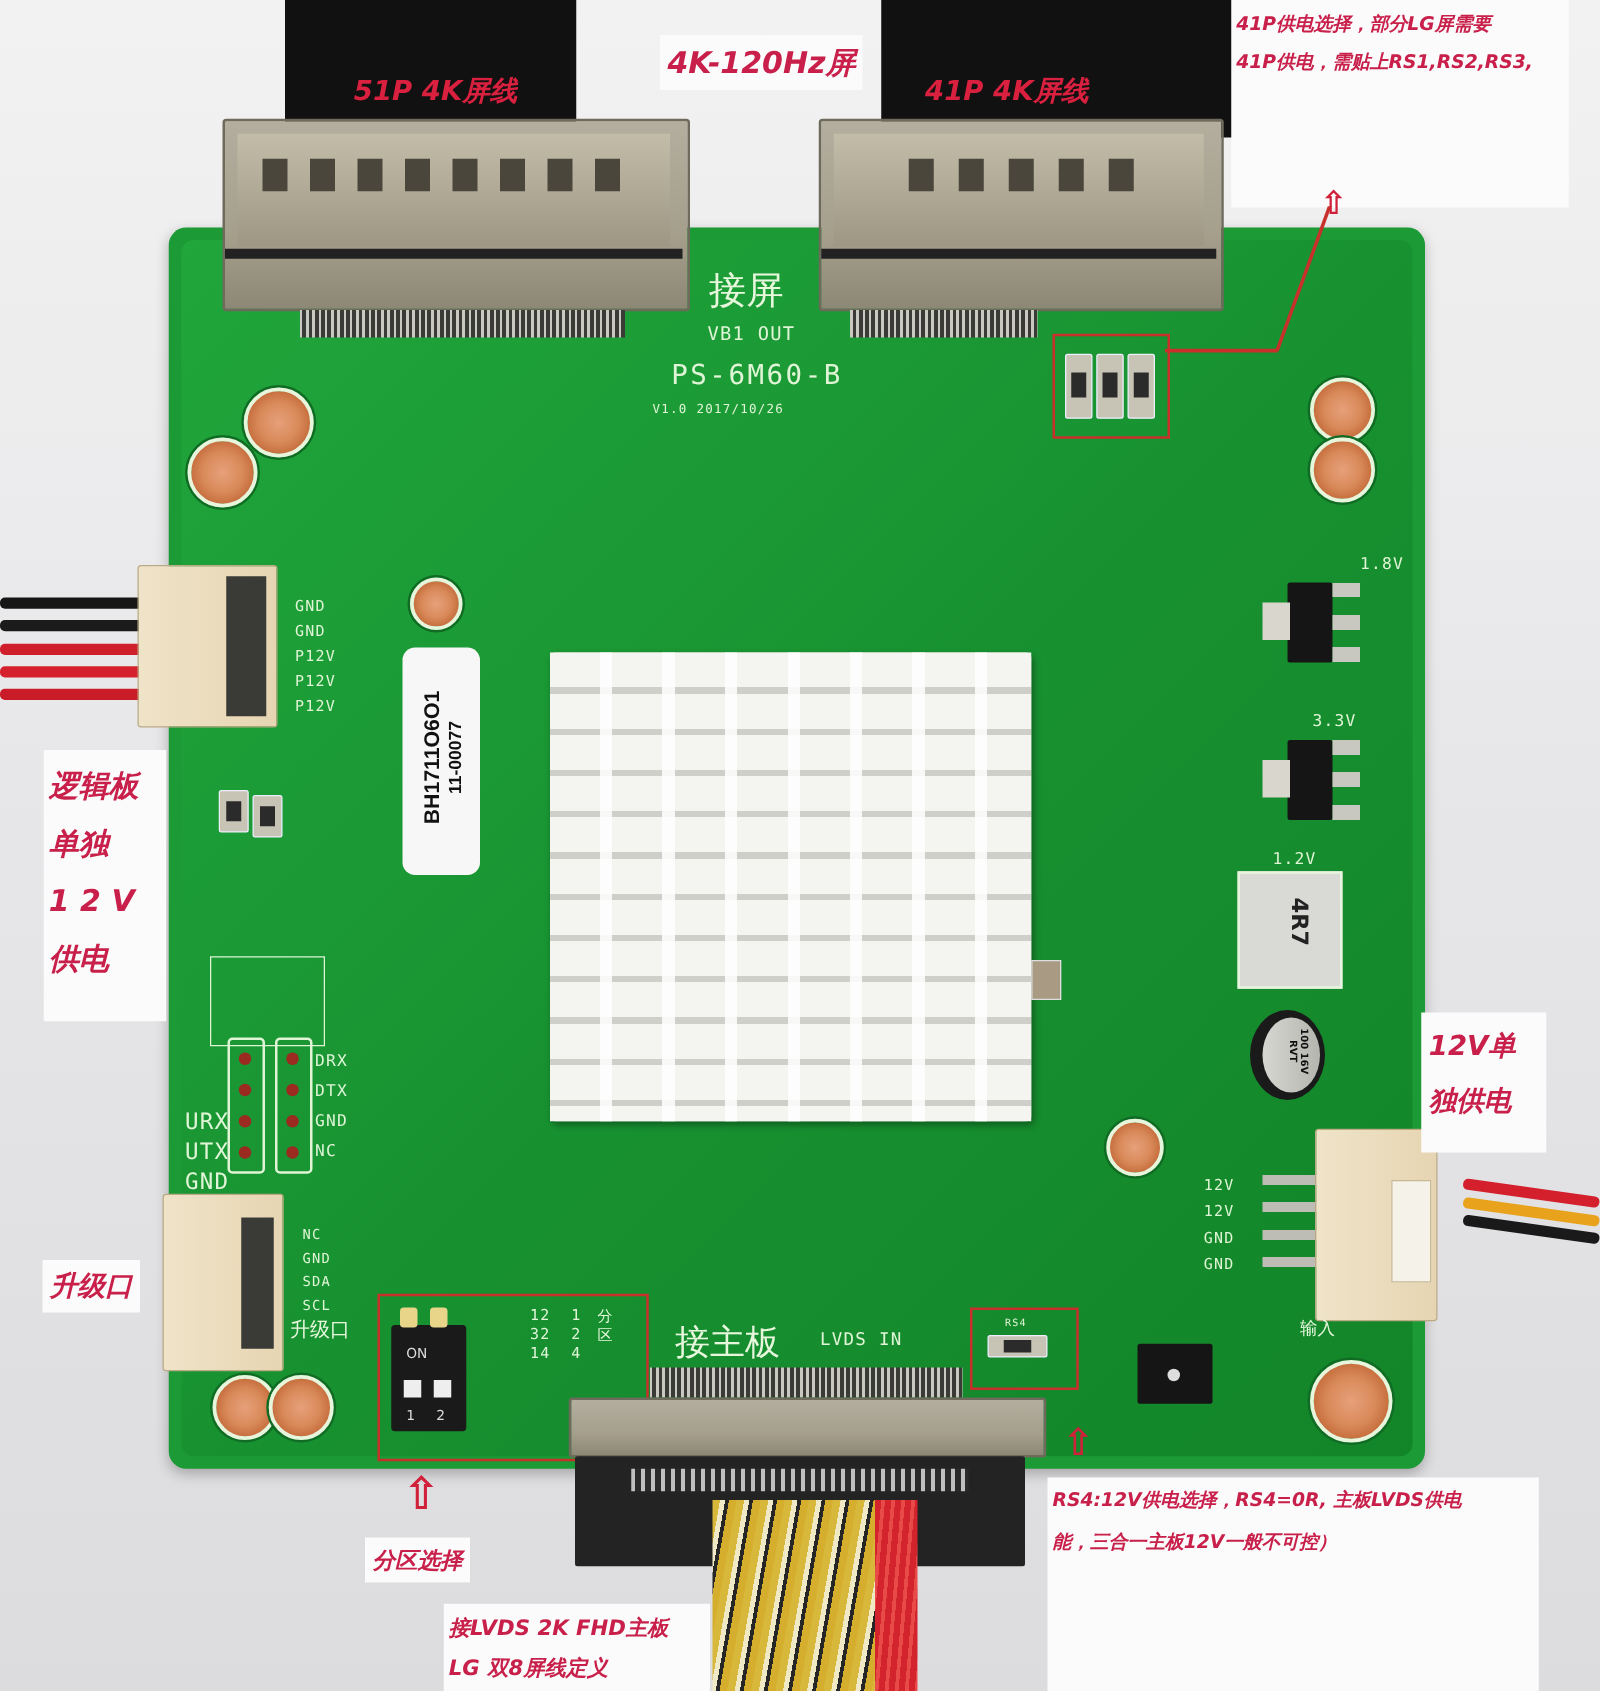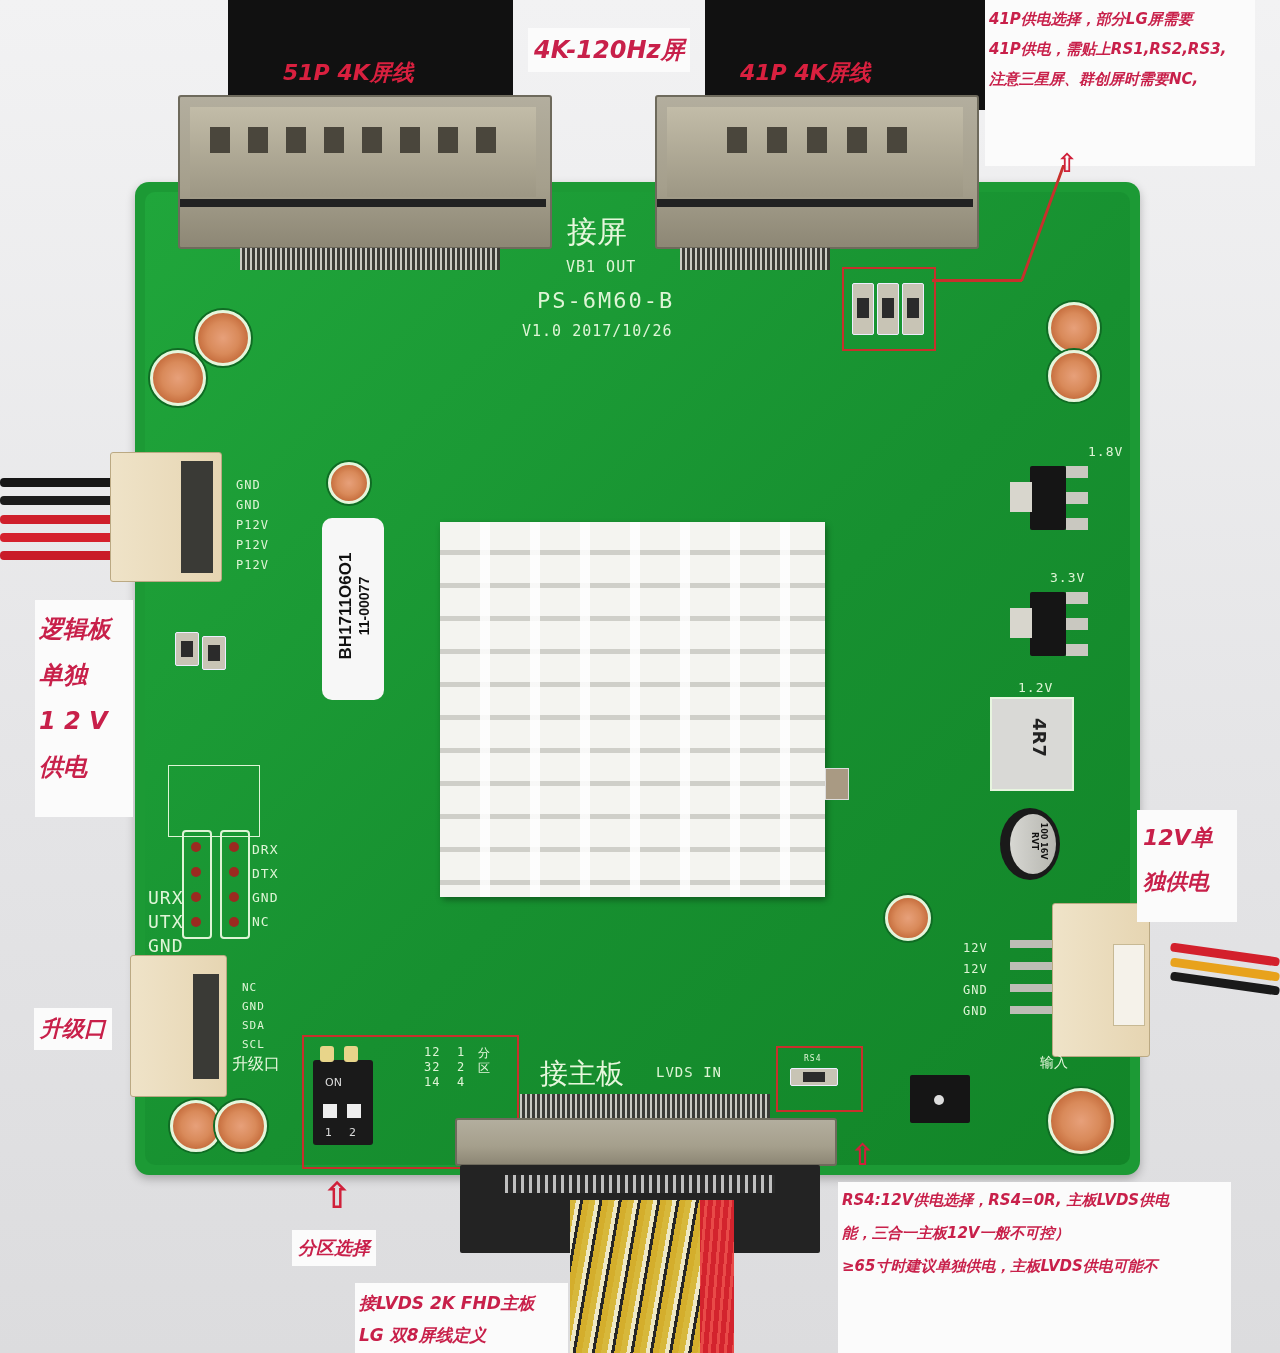--- a/index.html
+++ b/index.html
@@ -46,21 +46,21 @@
 
 <div class="abs" style="left:1170px;top:945px;width:110px;height:50px;">
   <div class="abs wire" style="left:0;top:5px;width:110px;background:#d3202c;transform:rotate(8deg);"></div>
   <div class="abs wire" style="left:0;top:20px;width:110px;background:#e8a21c;transform:rotate(8deg);"></div>
   <div class="abs wire" style="left:0;top:34px;width:110px;background:#1a1a1a;transform:rotate(8deg);"></div>
 </div>
 
 <div class="abs pcb"></div>
 <div class="abs pcb-inner"></div>
 
-<div class="abs ribbon" style="left:228px;top:0;width:285px;height:110px;">
+<div class="abs ribbon" style="left:228px;top:0;width:233px;height:110px;">
   <div class="abs ribbon-text" style="left:55px;top:58px;">51P 4K屏线</div>
 </div>
 <div class="abs ribbon" style="left:705px;top:0;width:285px;height:110px;">
   <div class="abs ribbon-text" style="left:35px;top:58px;">41P 4K屏线</div>
 </div>
 
 <div class="abs conn" style="left:178px;top:95px;width:370px;height:150px;">
   <div class="abs" style="left:10px;top:10px;width:346px;height:90px;background:linear-gradient(180deg,#c2bca8,#9d9784);"></div>
   <div class="abs conn-slot" style="left:30px;top:30px;width:20px;height:26px;"></div>
   <div class="abs conn-slot" style="left:68px;top:30px;width:20px;height:26px;"></div>
@@ -81,28 +81,27 @@
   <div class="abs conn-slot" style="left:150px;top:30px;width:20px;height:26px;"></div>
   <div class="abs conn-slot" style="left:190px;top:30px;width:20px;height:26px;"></div>
   <div class="abs conn-slot" style="left:230px;top:30px;width:20px;height:26px;"></div>
   <div class="abs" style="left:0;top:102px;width:316px;height:8px;background:#222;"></div>
 </div>
 <div class="abs pins" style="left:680px;top:248px;width:150px;height:22px;"></div>
 
 <div class="abs silk-cn" style="left:567px;top:212px;font-size:30px;">接屏</div>
 <div class="abs silk" style="left:566px;top:258px;font-size:15px;">VB1 OUT</div>
 <div class="abs silk" style="left:537px;top:288px;font-size:22px;letter-spacing:2px;">PS-6M60-B</div>
-<div class="abs silk" style="left:522px;top:322px;font-size:15px;">V1.0 2017/10/26</div>
+<div class="abs silk" style="left:522px;top:322px;font-size:10px;">V1.0 2017/10/26</div>
 
 <div class="abs note" style="left:528px;top:28px;padding:6px 6px;font-size:24px;">4K-120Hz屏</div>
 
 <div class="abs note" style="left:985px;top:0;width:262px;height:158px;padding:4px 4px;font-size:15px;line-height:30px;">
   <div>41P供电选择，部分LG屏需要</div>
   <div>41P供电，需贴上RS1,RS2,RS3,</div>
-  <div>注意三星屏、群创屏时需要NC,</div>
 </div>
 
 <div class="abs redbox" style="left:842px;top:267px;width:90px;height:80px;">
   <div class="abs smd" style="left:8px;top:14px;width:20px;height:50px;">
       <div class="abs smd-dark" style="left:4px;top:14px;width:12px;height:20px;"></div>
     </div>
   <div class="abs smd" style="left:33px;top:14px;width:20px;height:50px;">
       <div class="abs smd-dark" style="left:4px;top:14px;width:12px;height:20px;"></div>
     </div>
   <div class="abs smd" style="left:58px;top:14px;width:20px;height:50px;">
@@ -240,21 +239,20 @@
 <div class="abs" style="left:700px;top:1200px;width:34px;height:153px;background:repeating-linear-gradient(95deg,#d3232d 0 5px,#e84a48 5px 8px);"></div>
 
 <div class="abs note" style="left:355px;top:1283px;width:205px;height:70px;padding:4px 4px;font-size:17px;line-height:32px;">
   <div>接LVDS 2K FHD主板</div>
   <div>LG 双8屏线定义</div>
 </div>
 
 <div class="abs note" style="left:838px;top:1182px;width:385px;height:171px;padding:2px 4px;font-size:15px;line-height:33px;">
   <div>RS4:12V供电选择，RS4=0R, 主板LVDS供电</div>
   <div>能，三合一主板12V一般不可控）</div>
-  <div>≥65寸时建议单独供电，主板LVDS供电可能不</div>
 </div>
 
 <div class="abs silk" style="left:1088px;top:444px;font-size:13px;">1.8V</div>
 <div class="abs chip" style="left:1030px;top:466px;width:36px;height:64px;"></div>
 <div class="abs" style="left:1010px;top:482px;width:22px;height:30px;background:#d8d6cd;"></div>
 <div class="abs" style="left:1066px;top:466px;width:22px;height:64px;background:repeating-linear-gradient(180deg,#c9c8c0 0 12px,transparent 12px 26px);"></div>
 
 <div class="abs silk" style="left:1050px;top:570px;font-size:13px;">3.3V</div>
 <div class="abs chip" style="left:1030px;top:592px;width:36px;height:64px;"></div>
 <div class="abs" style="left:1010px;top:608px;width:22px;height:30px;background:#d8d6cd;"></div>

